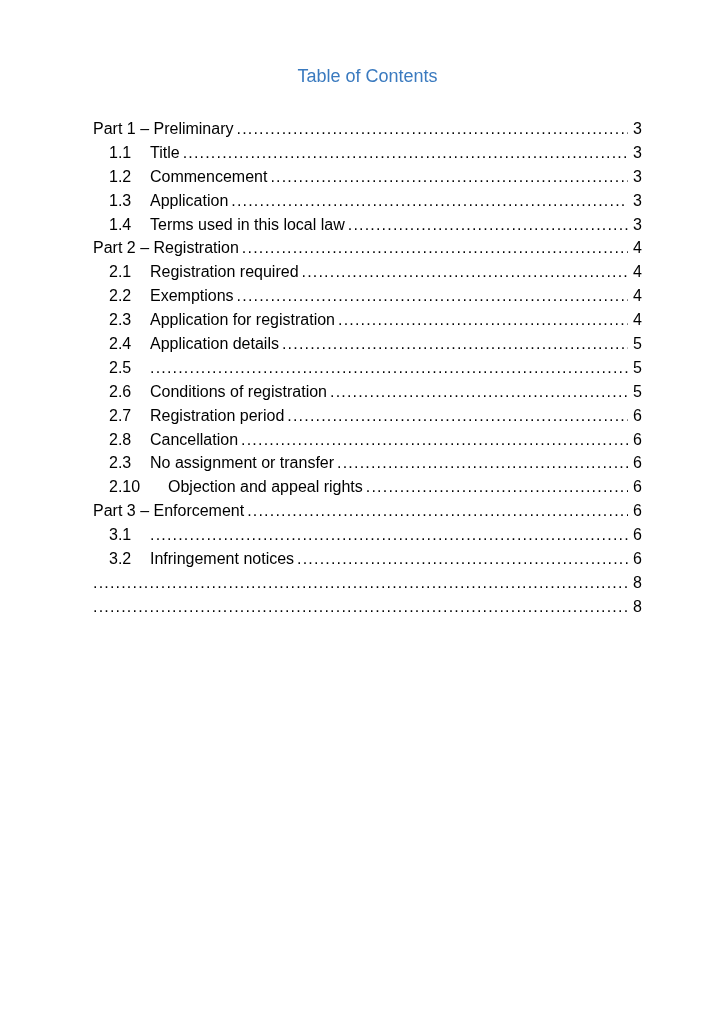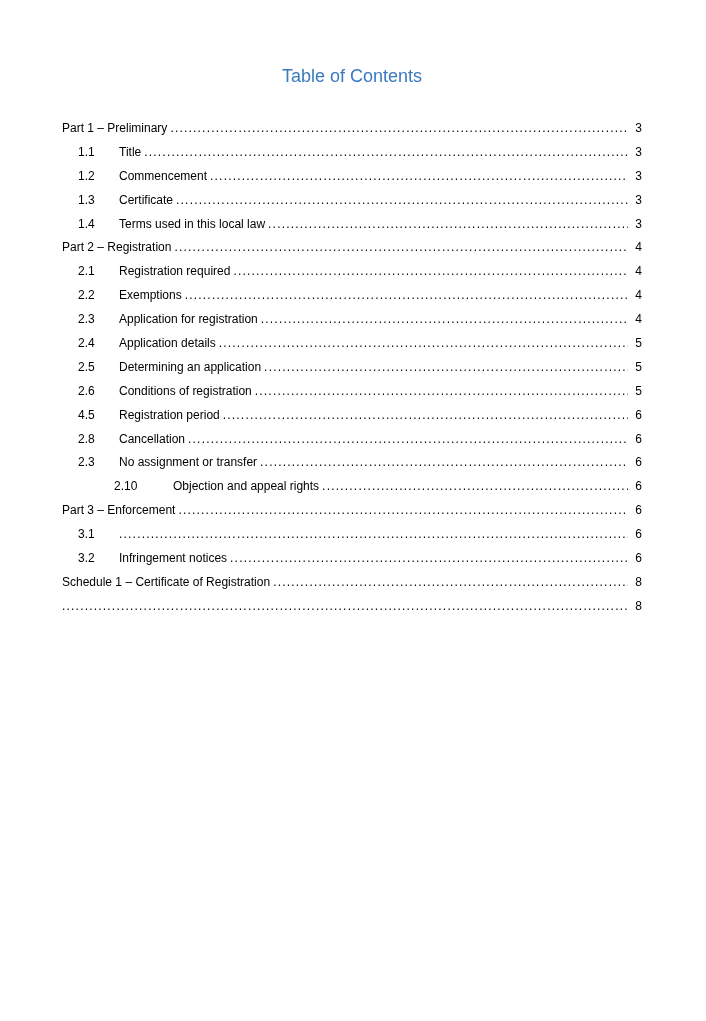--- a/index.html
+++ b/index.html
@@ -6,54 +6,53 @@
     margin: 0;
     padding: 0;
     background: #ffffff;
   }
   .page {
     position: relative;
     width: 706px;
     height: 1021px;
     box-sizing: border-box;
     background: #ffffff;
-    padding: 64px 64px 0 62px;
+    padding: 64px 64px 0 93px;
     overflow: hidden;
     font-family: "Liberation Sans", sans-serif;
     color: #000000;
   }
   .doc-title {
     text-align: center;
     font-size: 18px;
     line-height: 24px;
     font-weight: 400;
     color: #3A7ABF;
     margin: 0 0 29px 0;
   }
   .toc {
     width: 100%;
   }
   .toc-row {
     display: flex;
     align-items: flex-end;
     height: 23.9px;
-    font-size: 12px;
+    font-size: 16px;
     line-height: 23.9px;
     white-space: nowrap;
   }
   .toc-row.sub {
     padding-left: 16px;
   }
   .toc-num {
     flex: 0 0 auto;
     width: 41px;
   }
   .toc-num.wide {
     width: 59px;
-    margin-left: 36px;
   }
   .toc-label {
     flex: 0 0 auto;
     padding-right: 3px;
   }
   .dot-leader {
     flex: 1 1 auto;
     overflow: hidden;
     white-space: nowrap;
     letter-spacing: 1.2px;
@@ -85,21 +84,21 @@
     <span class="toc-page">3</span>
   </div>
       <div class="toc-row sub">
     <span class="toc-num">1.2</span>
     <span class="toc-label">Commencement</span>
     <span class="dot-leader">............................................................................................................................................................................................................................</span>
     <span class="toc-page">3</span>
   </div>
       <div class="toc-row sub">
     <span class="toc-num">1.3</span>
-    <span class="toc-label">Certificate</span>
+    <span class="toc-label">Application</span>
     <span class="dot-leader">............................................................................................................................................................................................................................</span>
     <span class="toc-page">3</span>
   </div>
       <div class="toc-row sub">
     <span class="toc-num">1.4</span>
     <span class="toc-label">Terms used in this local law</span>
     <span class="dot-leader">............................................................................................................................................................................................................................</span>
     <span class="toc-page">3</span>
   </div>
       <div class="toc-row part">
@@ -127,32 +126,31 @@
     <span class="toc-page">4</span>
   </div>
       <div class="toc-row sub">
     <span class="toc-num">2.4</span>
     <span class="toc-label">Application details</span>
     <span class="dot-leader">............................................................................................................................................................................................................................</span>
     <span class="toc-page">5</span>
   </div>
       <div class="toc-row sub">
     <span class="toc-num">2.5</span>
-    <span class="toc-label">Determining an application</span>
     <span class="dot-leader">............................................................................................................................................................................................................................</span>
     <span class="toc-page">5</span>
   </div>
       <div class="toc-row sub">
     <span class="toc-num">2.6</span>
     <span class="toc-label">Conditions of registration</span>
     <span class="dot-leader">............................................................................................................................................................................................................................</span>
     <span class="toc-page">5</span>
   </div>
       <div class="toc-row sub">
-    <span class="toc-num">4.5</span>
+    <span class="toc-num">2.7</span>
     <span class="toc-label">Registration period</span>
     <span class="dot-leader">............................................................................................................................................................................................................................</span>
     <span class="toc-page">6</span>
   </div>
       <div class="toc-row sub">
     <span class="toc-num">2.8</span>
     <span class="toc-label">Cancellation</span>
     <span class="dot-leader">............................................................................................................................................................................................................................</span>
     <span class="toc-page">6</span>
   </div>
@@ -180,21 +178,20 @@
     <span class="toc-page">6</span>
   </div>
       <div class="toc-row sub">
     <span class="toc-num">3.2</span>
     <span class="toc-label">Infringement notices</span>
     <span class="dot-leader">............................................................................................................................................................................................................................</span>
     <span class="toc-page">6</span>
   </div>
       <div class="toc-row part">
 
-    <span class="toc-label">Schedule 1 – Certificate of Registration</span>
     <span class="dot-leader">............................................................................................................................................................................................................................</span>
     <span class="toc-page">8</span>
   </div>
       <div class="toc-row part">
 
     <span class="dot-leader">............................................................................................................................................................................................................................</span>
     <span class="toc-page">8</span>
   </div>
     </div>
 </div>

